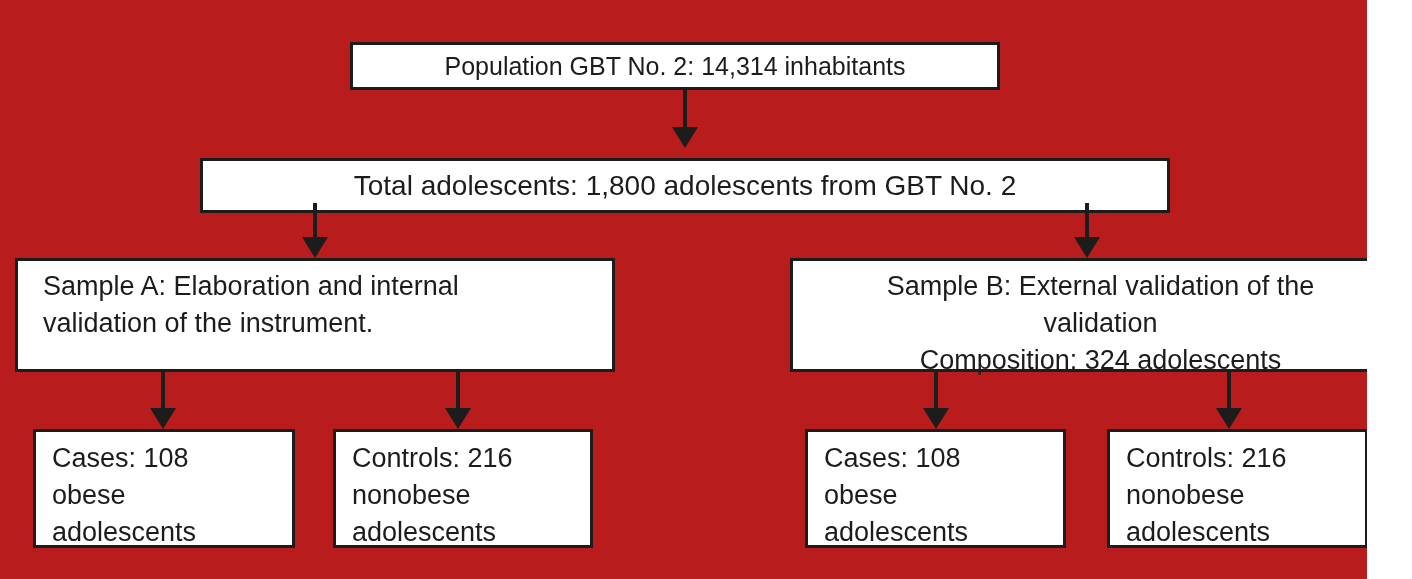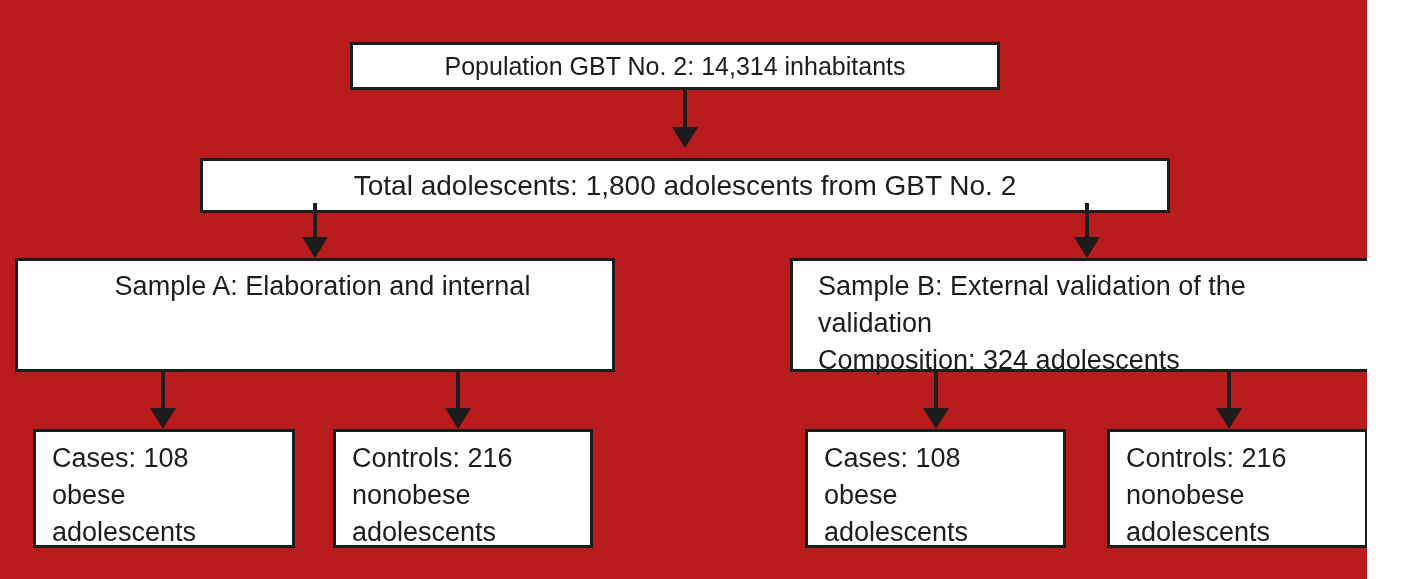--- a/index.html
+++ b/index.html
@@ -34,22 +34,22 @@
     justify-content: flex-start;
   }
   .node.multiline .line {
     line-height: 37px;
     white-space: nowrap;
   }
 
   
   #node-population { left: 350px; top: 42px;  width: 650px; height: 48px;  font-size: 25px; }
   #node-total      { left: 200px; top: 148px; width: 970px; height: 55px;  font-size: 28px; margin-top: 10px; }
-  #node-sample-a   { left: 15px;  top: 258px; width: 600px; height: 114px; font-size: 27px; padding: 7px 10px 0 25px; align-items: center; }
-  #node-sample-b   { left: 790px; top: 258px; width: 600px; height: 114px; font-size: 27px; padding: 7px 4px 0 25px; }
+  #node-sample-a   { left: 15px;  top: 258px; width: 600px; height: 114px; font-size: 27px; padding: 7px 10px 0 25px; }
+  #node-sample-b   { left: 790px; top: 258px; width: 600px; height: 114px; font-size: 27px; padding: 7px 4px 0 25px; align-items: center; }
   #node-cases-a    { left: 33px;  top: 429px; width: 262px; height: 119px; font-size: 27px; padding: 8px 6px 0 16px; }
   #node-controls-a { left: 333px; top: 429px; width: 260px; height: 119px; font-size: 27px; padding: 8px 6px 0 16px; }
   #node-cases-b    { left: 805px; top: 429px; width: 261px; height: 119px; font-size: 27px; padding: 8px 6px 0 16px; }
   #node-controls-b { left: 1107px;top: 429px; width: 261px; height: 119px; font-size: 27px; padding: 8px 6px 0 16px; }
 
   
   .arrow {
     position: absolute;
     transform: translateX(-50%);
     display: flex;
@@ -99,20 +99,21 @@
     <div class="shaft"></div>
     <div class="head"></div>
   </div>
   <div class="arrow" id="arrow-total-sb">
     <div class="shaft"></div>
     <div class="head"></div>
   </div>
 
   <div class="node multiline" id="node-sample-a">
     <span class="line">Sample A: Elaboration and internal</span>
+    <span class="line">validation of the instrument.</span>
   </div>
 
   <div class="node multiline" id="node-sample-b">
     <span class="line">Sample B: External validation of the</span>
     <span class="line">validation</span>
     <span class="line">Composition: 324 adolescents</span>
   </div>
 
   <div class="arrow" id="arrow-sa-cases">
     <div class="shaft"></div>

